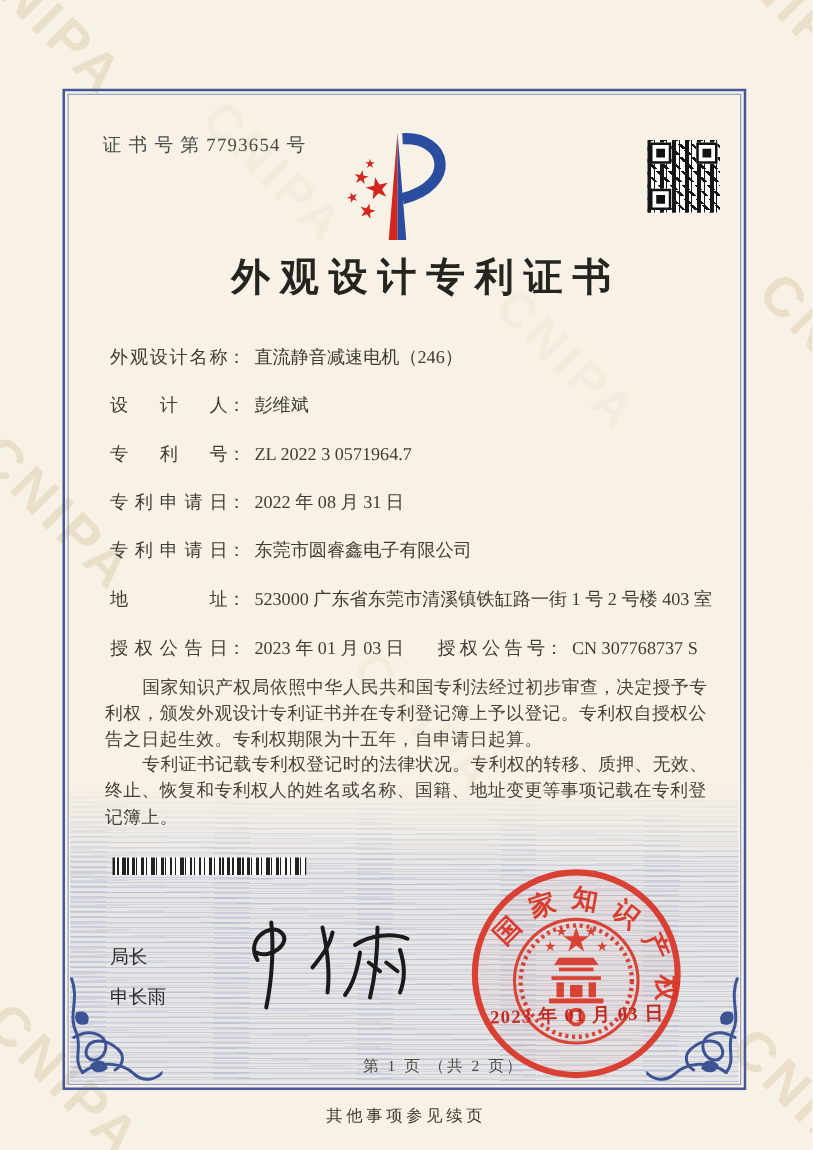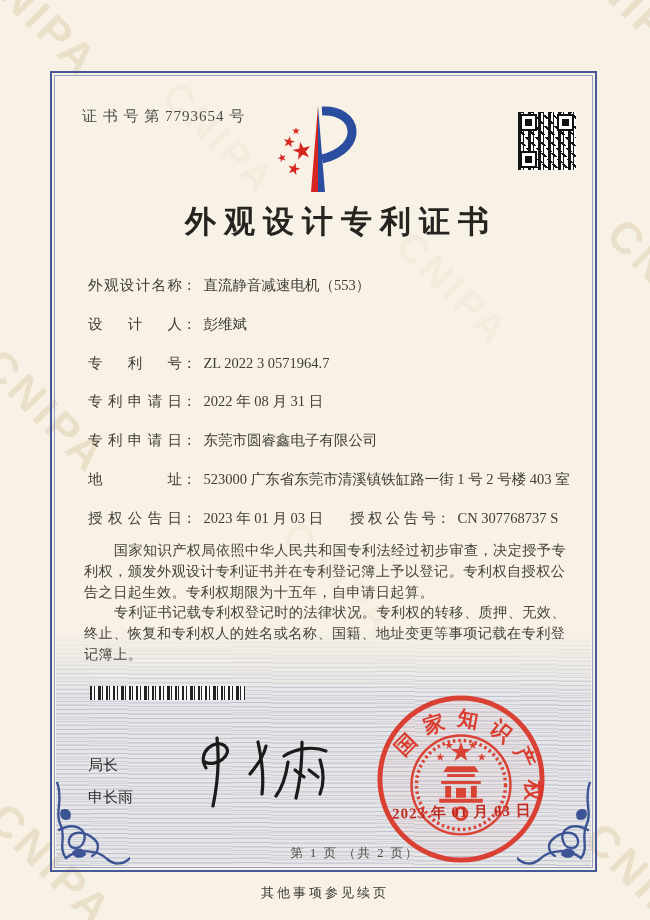--- a/index.html
+++ b/index.html
@@ -136,21 +136,21 @@
 
   <div class="qr">
     <div class="finder f-tl"></div>
     <div class="finder f-tr"></div>
     <div class="finder f-bl"></div>
   </div>
 
   <h1 class="title">外观设计专利证书</h1>
 
   <div class="frow r0">
-    <span class="flabel">外观设计名称</span><span>：</span><span class="fvalue">直流静音减速电机（553）</span>
+    <span class="flabel">外观设计名称</span><span>：</span><span class="fvalue">直流静音减速电机（246）</span>
   </div>
   <div class="frow r1">
     <span class="flabel">设计人</span><span>：</span><span class="fvalue">彭维斌</span>
   </div>
   <div class="frow r2">
     <span class="flabel">专利号</span><span>：</span><span class="fvalue">ZL 2022 3 0571964.7</span>
   </div>
   <div class="frow r3">
     <span class="flabel">专利申请日</span><span>：</span><span class="fvalue">2022 年 08 月 31 日</span>
   </div>

